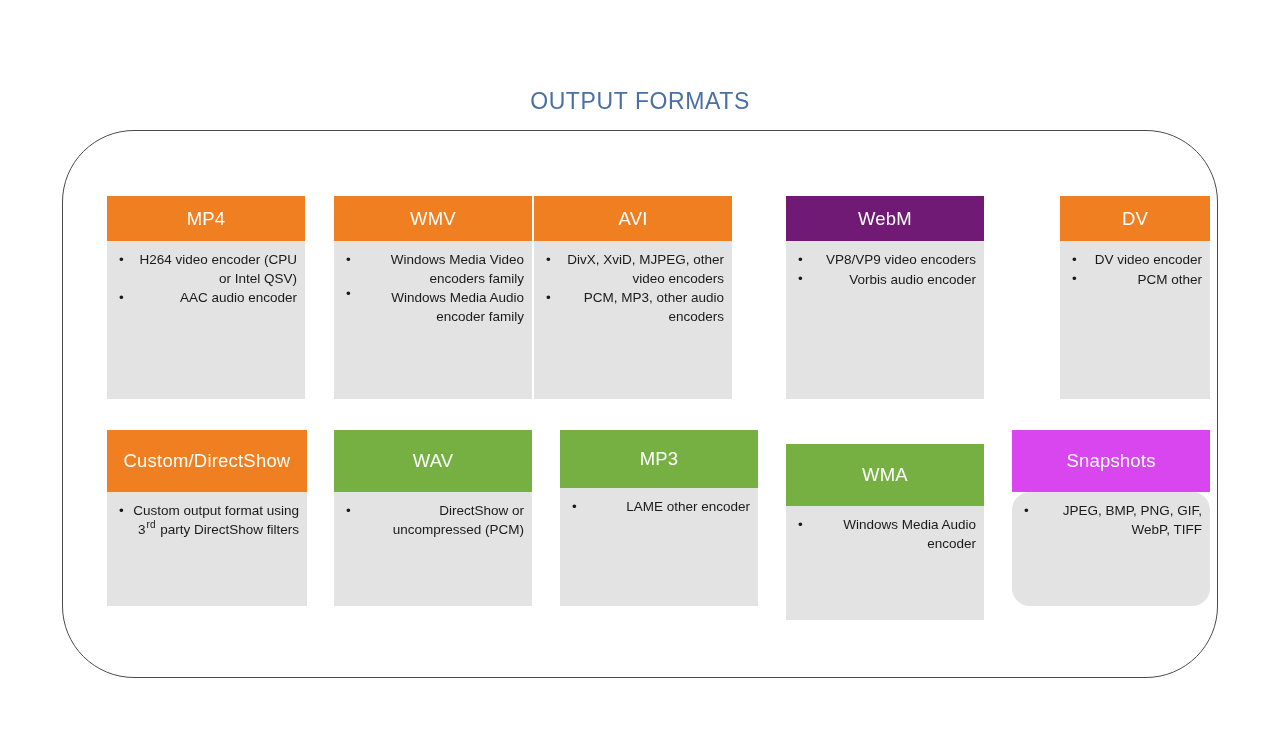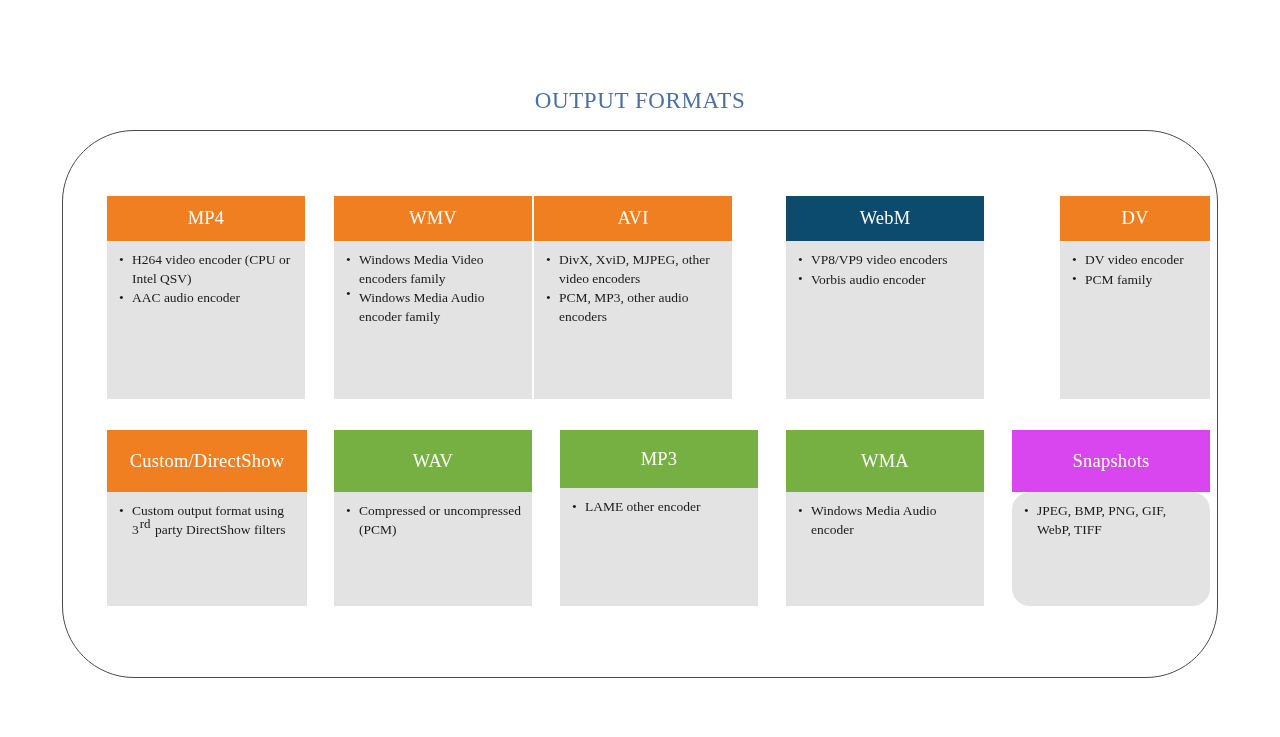--- a/index.html
+++ b/index.html
@@ -11,21 +11,20 @@
     height: 737px;
     background: #ffffff;
     font-family: "Liberation Sans", sans-serif;
     overflow: hidden;
   }
 
   .slide {
     position: relative;
     width: 1280px;
     height: 647px;
-    font-family: Liberation Serif, serif;
   }
 
   
   .slide-title {
     position: absolute;
     left: 0;
     top: 88px;
     width: 1280px;
     text-align: center;
     font-size: 23px;
@@ -80,20 +79,21 @@
     box-sizing: border-box;
     width: 100%;
     background: #e3e3e3;
     padding: 10px 8px 8px 10px;
   }
 
   ul.bullets {
     list-style: none;
     margin: 0;
     padding: 0;
+    text-align: right;
   }
 
   ul.bullets li {
     position: relative;
     padding-left: 15px;
     margin: 0 0 1px 0;
     font-size: 13.5px;
     line-height: 18.6px;
     color: #1a1a1a;
   }
@@ -107,21 +107,21 @@
     line-height: 18.6px;
     color: #1a1a1a;
   }
 
   
   ul.bullets li.raised-bullet::before {
     top: -4px;
   }
 
   sup.ord {
-    font-size: 13px;
+    font-size: 10px;
     vertical-align: super;
     line-height: 0;
     padding: 0 1px;
   }
 </style>
 </head>
 <body>
 
 <div class="slide">
 
@@ -161,39 +161,39 @@
       </div>
       <div class="card-body" style="height:158px;">
         <ul class="bullets">
           <li>DivX, XviD, MJPEG, other video encoders</li>
           <li>PCM, MP3, other audio encoders</li>
         </ul>
       </div>
     </div>
 
     <div class="card" style="left:767px; top:196px; width:198px;">
-      <div class="card-header" style="height:45px; background:#0c4a6e;">
+      <div class="card-header" style="height:45px; background:#701a75;">
         <span>WebM</span>
       </div>
       <div class="card-body" style="height:158px;">
         <ul class="bullets">
           <li>VP8/VP9 video encoders</li>
           <li>Vorbis audio encoder</li>
         </ul>
       </div>
     </div>
 
     <div class="card" style="left:993px; top:196px; width:198px;padding-left:48px;">
       <div class="card-header" style="height:45px; background:#f07f22;">
         <span>DV</span>
       </div>
       <div class="card-body" style="height:158px;">
         <ul class="bullets">
           <li>DV video encoder</li>
-          <li>PCM family</li>
+          <li>PCM other</li>
         </ul>
       </div>
     </div>
 
     <div class="card" style="left:88px; top:430px; width:200px;">
       <div class="card-header" style="height:62px; background:#f07f22;">
         <span>Custom/DirectShow</span>
       </div>
       <div class="card-body" style="height:114px;">
         <ul class="bullets">
@@ -201,37 +201,37 @@
         </ul>
       </div>
     </div>
 
     <div class="card" style="left:315px; top:430px; width:198px;">
       <div class="card-header" style="height:62px; background:#76b043;">
         <span>WAV</span>
       </div>
       <div class="card-body" style="height:114px;">
         <ul class="bullets">
-          <li>Compressed or uncompressed (PCM)</li>
+          <li>DirectShow or uncompressed (PCM)</li>
         </ul>
       </div>
     </div>
 
     <div class="card" style="left:541px; top:430px; width:198px;">
       <div class="card-header" style="height:58px; background:#76b043;">
         <span>MP3</span>
       </div>
       <div class="card-body" style="height:118px;">
         <ul class="bullets">
           <li>LAME other encoder</li>
         </ul>
       </div>
     </div>
 
-    <div class="card" style="left:767px; top:430px; width:198px;">
+    <div class="card" style="left:767px; top:444px; width:198px;">
       <div class="card-header" style="height:62px; background:#76b043;">
         <span>WMA</span>
       </div>
       <div class="card-body" style="height:114px;">
         <ul class="bullets">
           <li>Windows Media Audio encoder</li>
         </ul>
       </div>
     </div>
 

